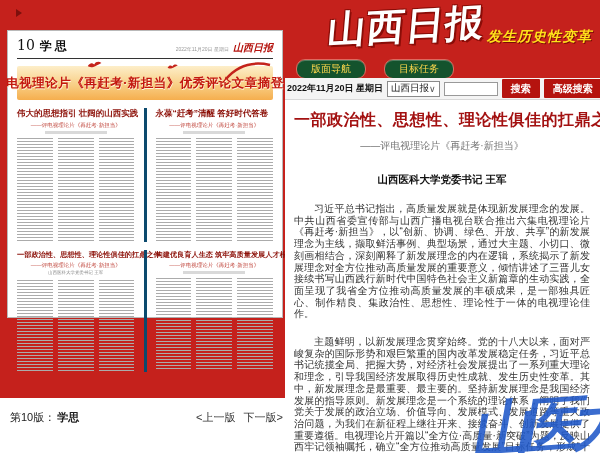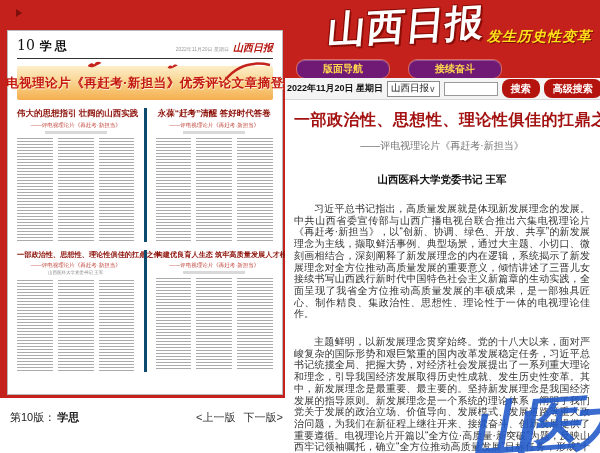--- a/index.html
+++ b/index.html
@@ -8,41 +8,41 @@
   .red-left{position:absolute;left:0;top:0;width:290px;height:398px;background:#c5211c;}
   .red-right{position:absolute;left:290px;top:0;width:310px;height:78px;background:#c5211c;}
 
   
   .home-link{position:absolute;left:16px;top:9px;display:flex;align-items:center;gap:4px;
              color:#7d100d;font-size:11px;font-weight:bold;cursor:pointer;}
   .tri{width:0;height:0;border-left:6px solid #7d100d;border-top:4px solid transparent;
        border-bottom:4px solid transparent;}
 
   
-  .np-card{position:absolute;left:7px;top:30px;width:276px;height:365px;background:#fff;
+  .np-card{position:absolute;left:7px;top:30px;width:276px;height:288px;background:#fff;
            border:1px solid #b9b9b9;box-sizing:border-box;}
   .np-header{display:flex;justify-content:space-between;align-items:flex-end;
              margin:6px 9px 0;padding-bottom:3px;border-bottom:1.5px solid #333;}
   .np-left{display:flex;align-items:baseline;}
   .np-pageno{font-family:"DejaVu Serif",serif;font-size:14px;color:#111;}
   .np-section{font-family:"DejaVu Serif",serif;font-size:12px;font-weight:bold;
               margin-left:5px;letter-spacing:3px;color:#111;}
   .np-right{display:flex;align-items:baseline;}
   .np-hdate{font-size:5px;color:#999;}
   .np-plogo{color:#b5130e;font-size:10px;font-weight:bold;font-style:italic;margin-left:4px;}
   .np-banner{margin:7px 9px 0;height:34px;position:relative;border-radius:2px;
              background:linear-gradient(180deg,#fdeec9,#f8cf86 55%,#f5ae4e);
              display:flex;align-items:center;justify-content:center;}
   .np-banner-title{color:#c3170f;font-size:12.5px;font-weight:bold;letter-spacing:0.5px;
                    text-shadow:0.5px 0.5px 0 #fff3d8;white-space:nowrap;}
   .bird{position:absolute;}
   .np-sec{margin:8px 9px 0;display:flex;}
   .np-art{flex:1;min-width:0;}
   .np-art.second{border-left:3px solid #0c4a6e;padding-left:9px;margin-left:9px;}
-  .np-h{font-weight:bold;color:#8c1008;text-align:center;white-space:nowrap;cursor:pointer;}
+  .np-h{font-weight:bold;color:#8c1008;white-space:nowrap;cursor:pointer;}
   .np-h.s1{font-size:8.5px;}
   .np-h.s2{font-size:7.2px;}
   .np-sub{font-size:5.5px;color:#c0463c;text-align:center;margin-top:2px;white-space:nowrap;}
   .np-auth{font-size:4.5px;color:#8a8a8a;text-align:center;margin-top:1px;height:6px;
            white-space:nowrap;}
   .np-auth-bar{height:3px;width:62px;margin:2px auto 1px;background:#d9d9d9;}
   .np-cols{display:flex;gap:5px;margin-top:4px;}
   .np-col{flex:1;background:repeating-linear-gradient(#ababab 0 1px,transparent 1px 3px);}
   .h104{height:104px;} .h92{height:92px;}
 
@@ -52,37 +52,37 @@
   .pager span{cursor:pointer;}
 
   
   .logo{position:absolute;left:326px;top:0px;width:160px;text-align:center;color:#fff;
         font-family:"DejaVu Serif",serif;font-size:38px;font-weight:bold;line-height:52px;
         transform:skewX(-8deg) rotate(-3deg);letter-spacing:1px;white-space:nowrap;
         text-shadow:2px 2px 0 #8a0d08,-1px -1px 0 #8a0d08,1px -1px 0 #8a0d08,-1px 1px 0 #8a0d08;}
   .edition{position:absolute;left:487px;top:28px;color:#ffe11a;font-size:14px;font-weight:bold;
            font-style:italic;letter-spacing:1px;text-shadow:1px 1px 0 #7a0b07;white-space:nowrap;}
   .pills{position:absolute;left:296px;top:59px;display:flex;gap:18px;}
-  .pill{background:#701a75;color:#ffd94d;font-size:10px;font-weight:bold;padding:2px 26px;
+  .pill{background:#14532d;color:#ffd94d;font-size:10px;font-weight:normal;padding:2px 14px;
         border-radius:9px;border:1px solid #dd6a60;box-shadow:inset 0 1px 0 rgba(255,255,255,.25);
         cursor:pointer;white-space:nowrap;}
 
   
   .toolbar{position:absolute;left:285px;top:78px;width:315px;height:22px;background:#f4f4f4;
            border-bottom:1px solid #d8d8d8;display:flex;align-items:center;gap:4px;
            padding:0 2px;box-sizing:border-box;}
   .tb-date{font-size:9px;font-weight:bold;color:#111;white-space:nowrap;}
   .tb-select{width:72px;height:16px;background:#fff;border:1px solid #8a8a8a;font-size:9.5px;
              color:#111;display:flex;align-items:center;justify-content:space-between;
              padding:0 3px;box-sizing:border-box;cursor:pointer;white-space:nowrap;}
   .tb-chev{color:#555;font-size:9px;}
   .tb-input{width:54px;height:14px;border:1px solid #999;background:#fff;box-sizing:border-box;
             font-size:10px;padding:0 2px;}
   .tb-btn{background:#b5130e;color:#fff;font-size:10px;font-weight:bold;border:none;
-          padding:2.5px 9px;cursor:pointer;border-radius:8px;white-space:nowrap;}
+          padding:2.5px 9px;cursor:pointer;border-radius:1px;white-space:nowrap;}
 
   
   .article{position:absolute;left:285px;top:100px;width:315px;height:353px;background:#fff;
            padding:10px 10px 0 9px;box-sizing:border-box;overflow:hidden;}
   .a-title{color:#a31111;font-size:16px;font-weight:bold;text-align:center;letter-spacing:0.5px;
            white-space:nowrap;}
   .a-sub{color:#777;font-size:10px;text-align:center;margin-top:8px;}
   .a-byline{color:#111;font-size:10.5px;font-weight:bold;text-align:center;margin-top:20px;}
   .a-body{margin-top:8px;}
   .a-body p{color:#333;font-size:10px;line-height:11.7px;text-align:justify;text-indent:2em;
@@ -181,21 +181,21 @@
 <div class="pager">
   <span>&lt;上一版</span>
   <span>下一版&gt;</span>
 </div>
 
 <div class="logo">山西日报</div>
 <div class="edition">发生历史性变革</div>
 
 <div class="pills">
   <span class="pill">版面导航</span>
-  <span class="pill">接续奋斗</span>
+  <span class="pill">目标任务</span>
 </div>
 
 <div class="toolbar">
   <span class="tb-date">2022年11月20日 星期日</span>
   <div class="tb-select">
     <span>山西日报</span>
     <span class="tb-chev">∨</span>
   </div>
   <input class="tb-input" type="text" style="">
   <button class="tb-btn">搜索</button>

